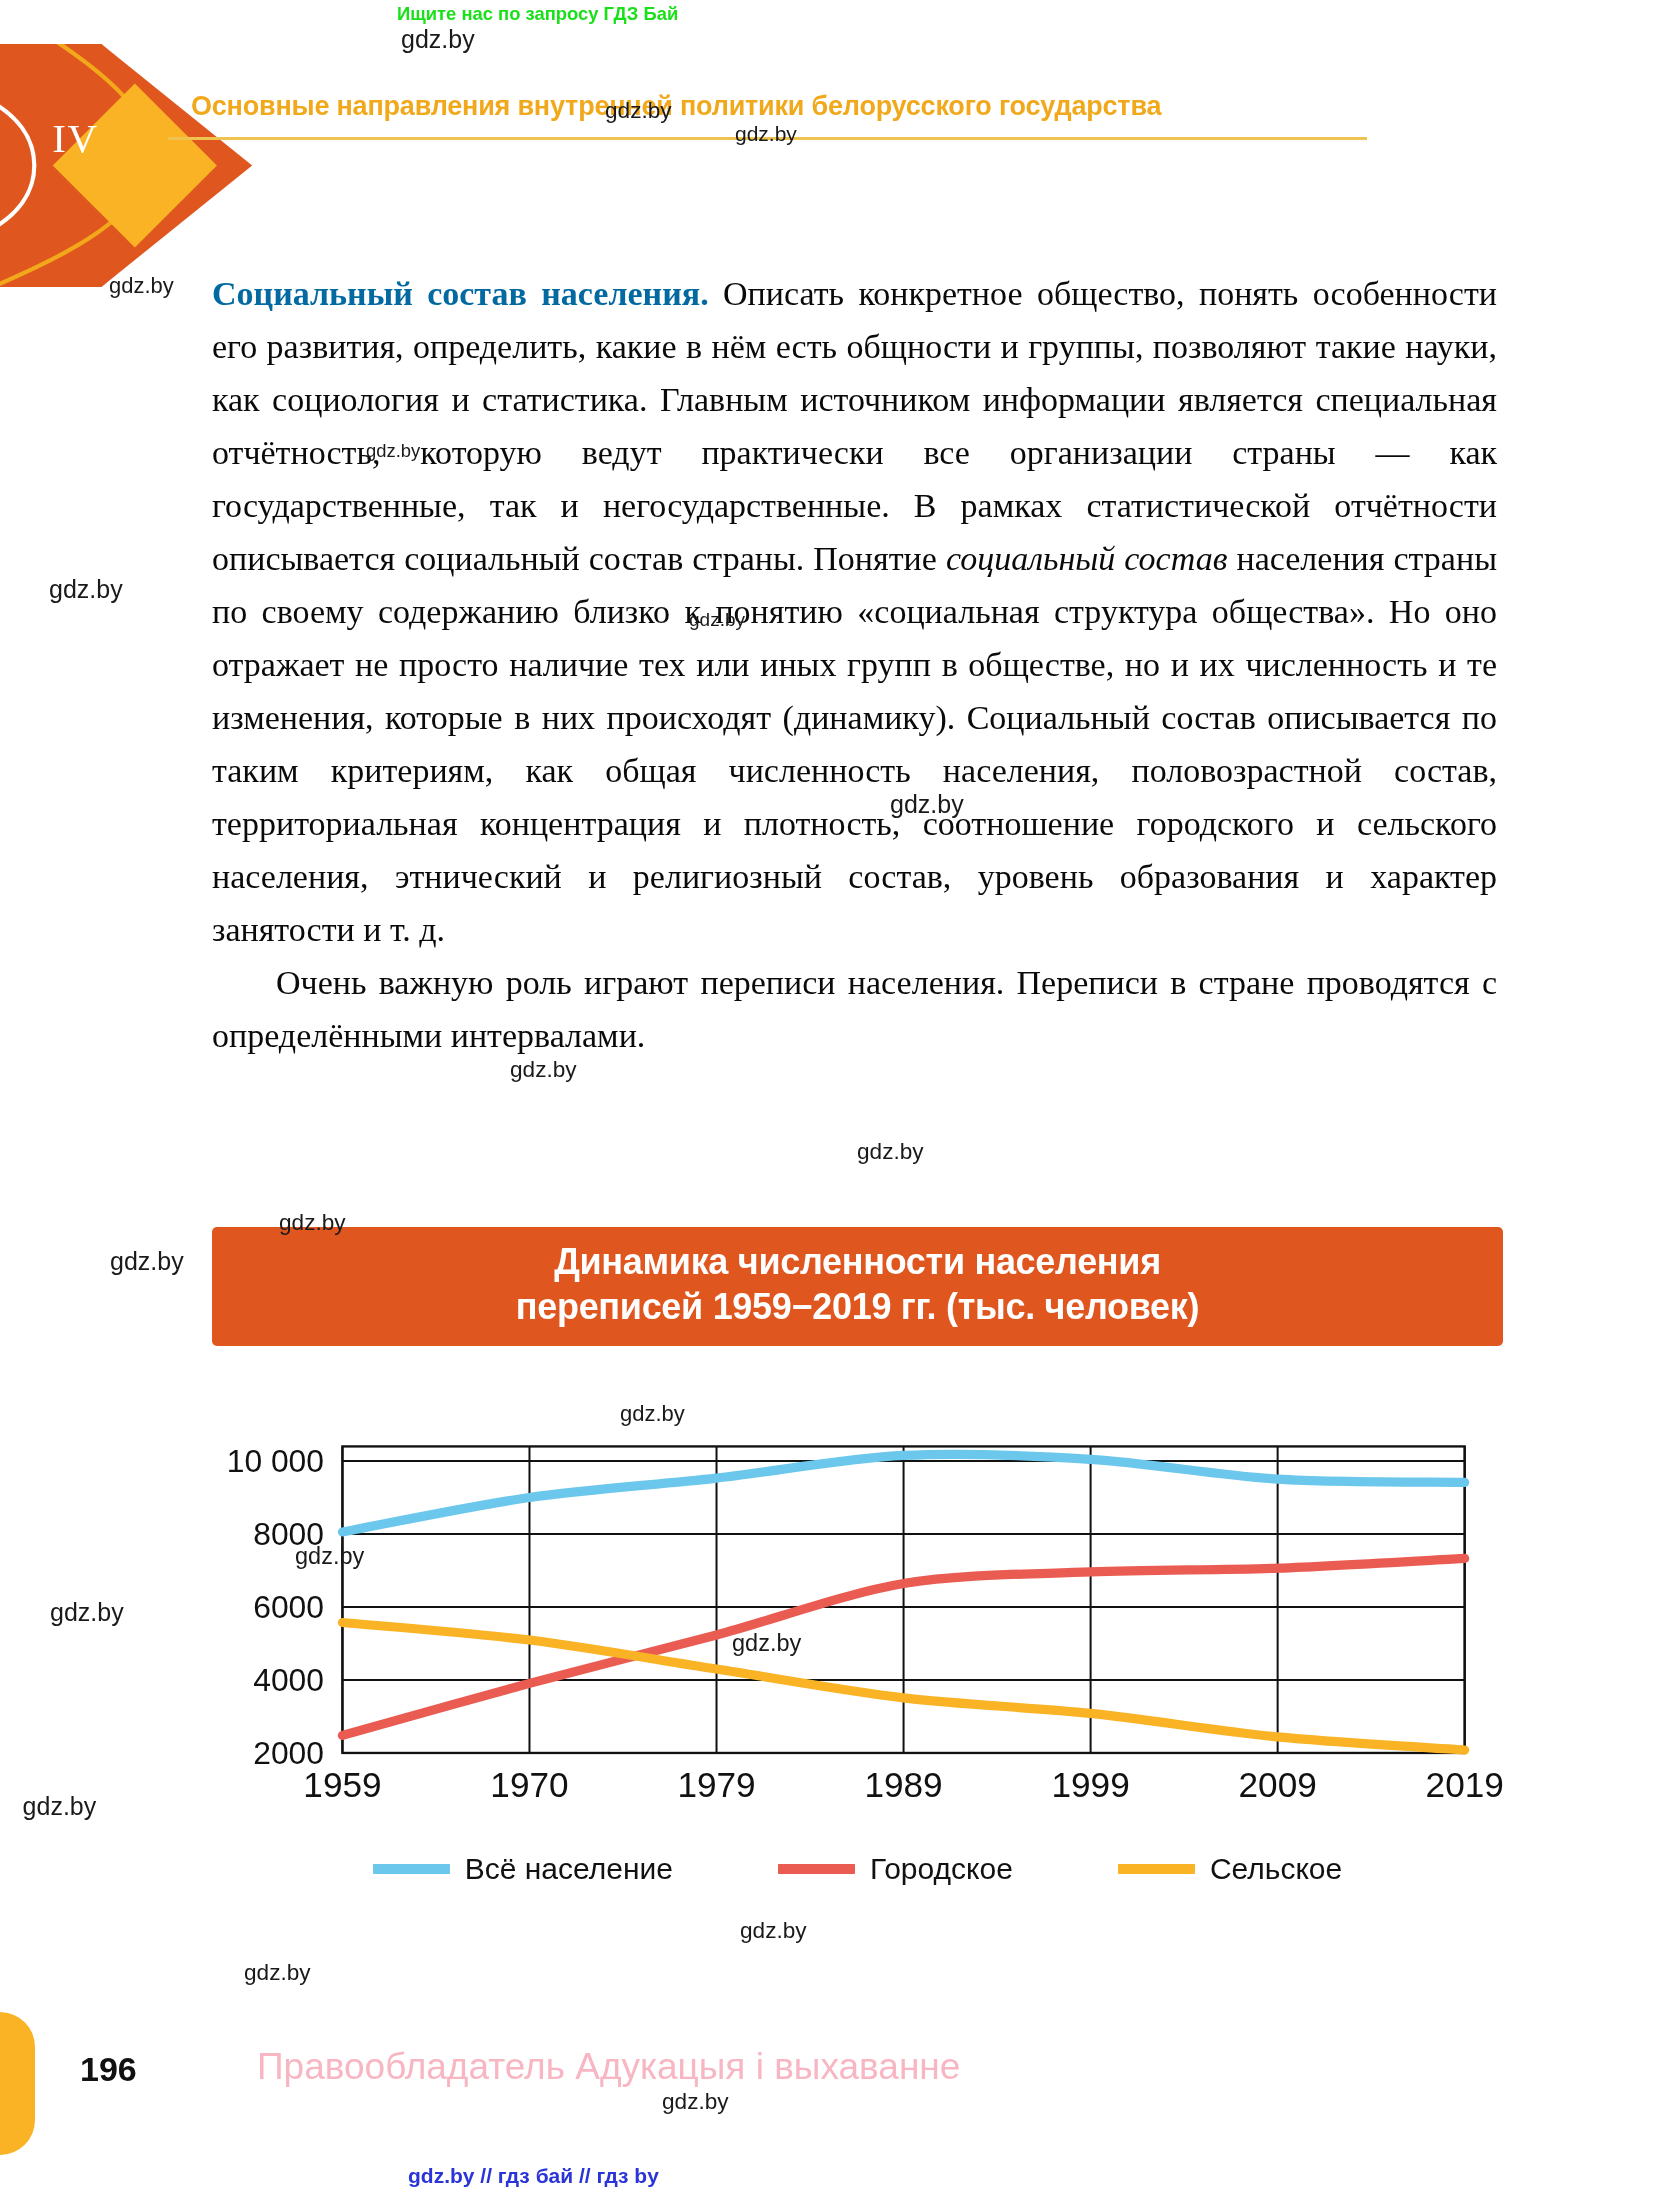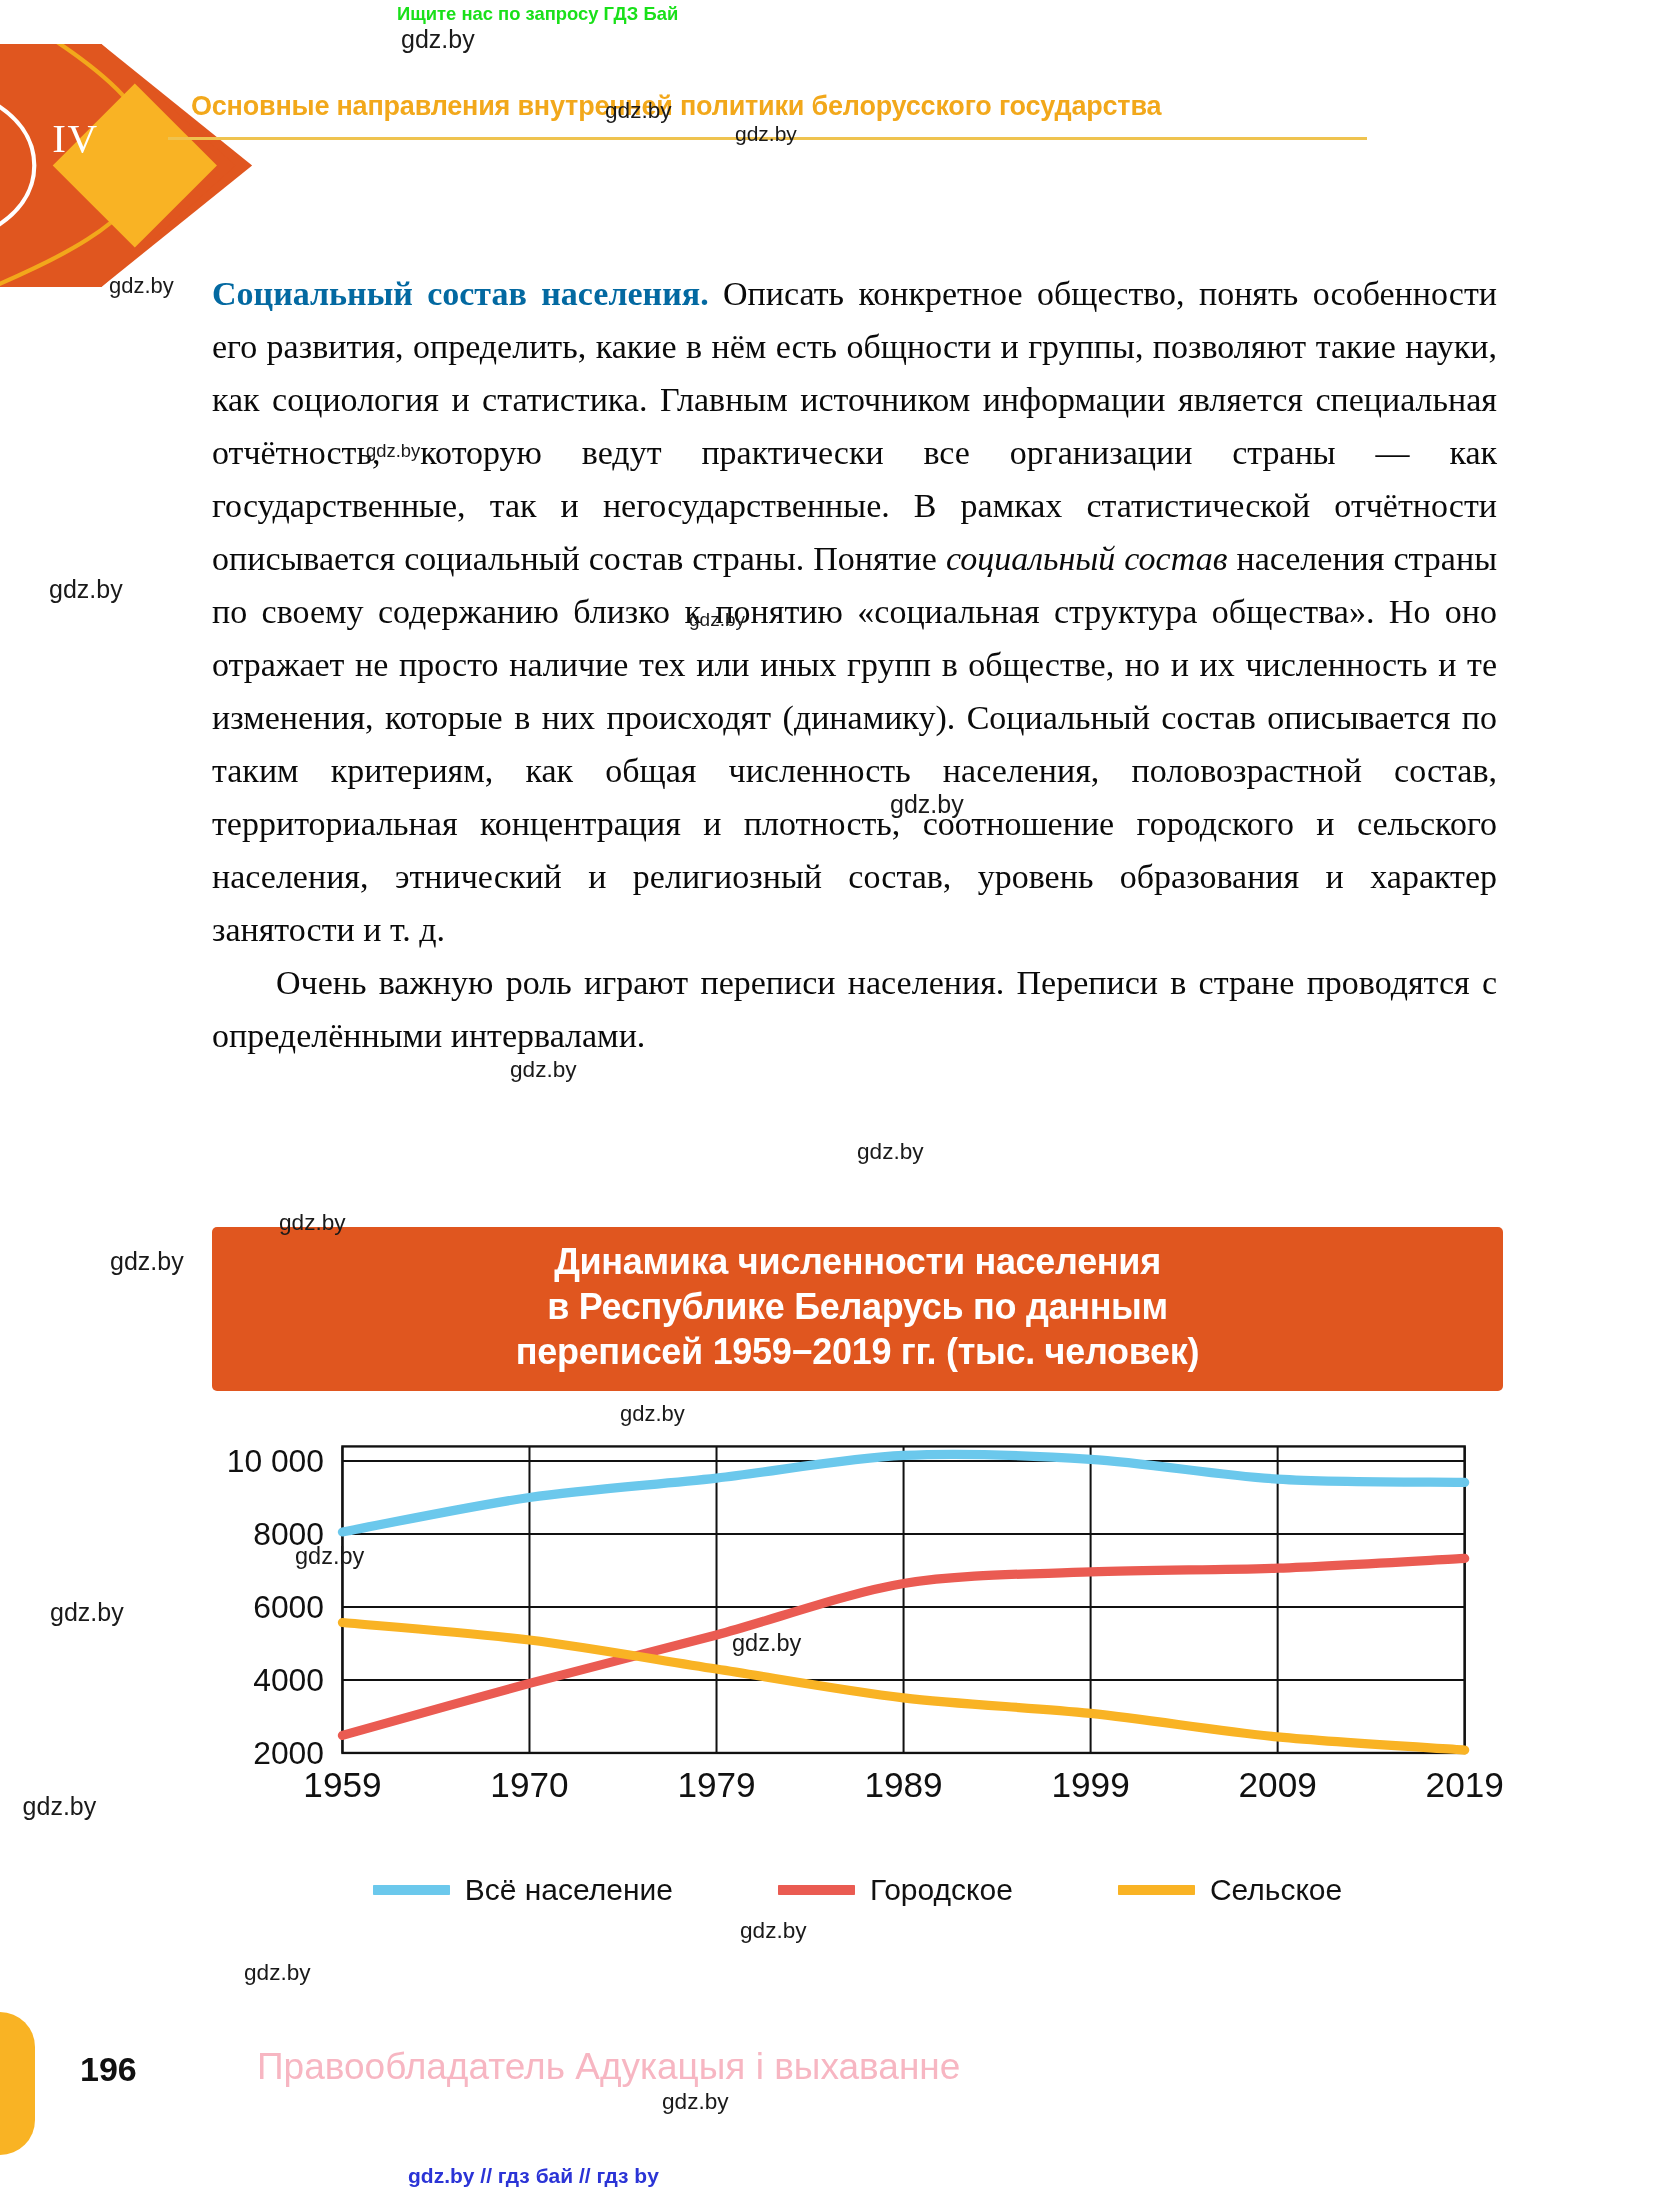--- a/index.html
+++ b/index.html
@@ -117,21 +117,21 @@
     letter-spacing: -0.3px;
   }
 
   
   #plot-wrap { position: absolute; left: 0; top: 201px; width: 1291px; height: 402px; }
   #plot-svg { display: block; }
 
   
   #legend {
     position: absolute;
-    left: 0; top: 646px;
+    left: 0; top: 625px;
     width: 1291px;
     display: flex;
     justify-content: center;
     gap: 105px;
     align-items: center;
   }
   .legend-item { display: flex; align-items: center; gap: 15px; }
   .legend-swatch { width: 77px; height: 10px; border-radius: 0.8px; }
   .legend-label {
     font-family: "Liberation Sans", sans-serif;
@@ -195,21 +195,20 @@
 <div class="wm" style="left:510px; top:1057px; font-size:22.6px;">gdz.by</div>
 <div class="wm" style="left:857px; top:1139px; font-size:22.6px;">gdz.by</div>
 <div class="wm" style="left:279px; top:1210px; font-size:22.6px;">gdz.by</div>
 <div class="wm" style="left:110px; top:1247px; font-size:25px;">gdz.by</div>
 <div class="wm" style="left:620px; top:1401px; font-size:22px;">gdz.by</div>
 
 <div id="figure">
 
   <div id="chart-title-banner">
     <div>Динамика численности населения</div>
-    <div>в Республике Беларусь по данным</div>
     <div>переписей 1959−2019 гг. (тыс. человек)</div>
   </div>
 
   <div id="plot-wrap">
     <svg id="plot-svg" width="1291" height="402" viewBox="0 0 1540 480" xmlns="http://www.w3.org/2000/svg">
       <g id="g-ylabels">
           <text x="133" y="401" text-anchor="end" font-family="&quot;Liberation Sans&quot;, sans-serif" font-size="38" fill="#111111">2000</text>
           <text x="133" y="313.8571428571429" text-anchor="end" font-family="&quot;Liberation Sans&quot;, sans-serif" font-size="38" fill="#111111">4000</text>
           <text x="133" y="226.71428571428572" text-anchor="end" font-family="&quot;Liberation Sans&quot;, sans-serif" font-size="38" fill="#111111">6000</text>
           <text x="133" y="139.57142857142856" text-anchor="end" font-family="&quot;Liberation Sans&quot;, sans-serif" font-size="38" fill="#111111">8000</text>

